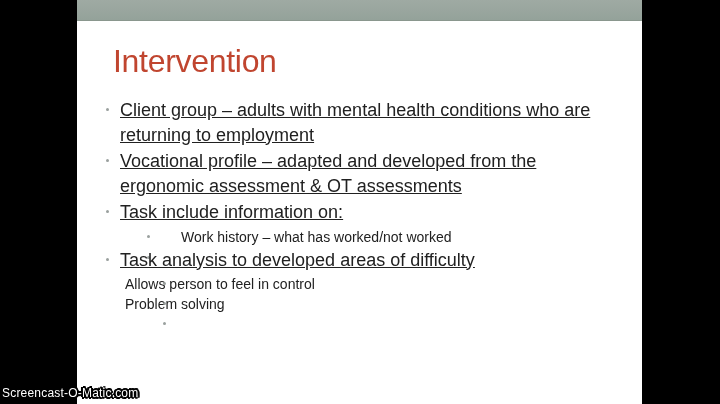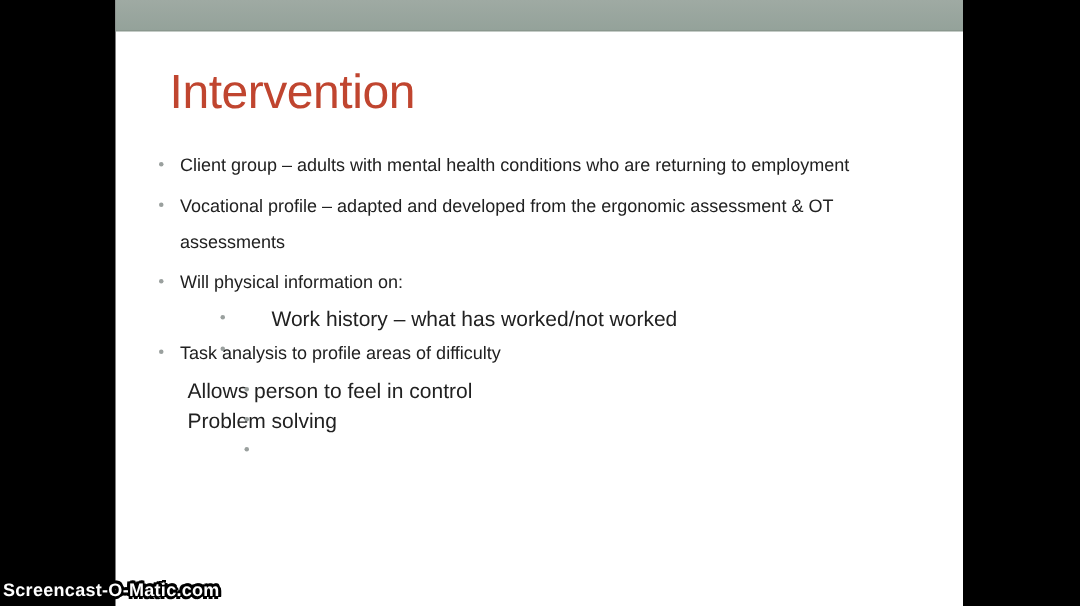--- a/index.html
+++ b/index.html
@@ -49,44 +49,45 @@
     color: var(--color-body, #212121);
   }
   .dot {
     position: absolute;
     border-radius: 50%;
     background: var(--color-bullet_dot, #9aa09e);
   }
   .l1 {
     width: 515px;
     padding-left: 43px;
-    font-size: 12px;
+    font-size: 18px;
     line-height: 24.5px;
     margin-bottom: 2px;
+    text-decoration: underline;
   }
   .l1 .dot { left: 29px; top: 10px; width: 3px; height: 3px; }
   .l2 {
     width: 555px;
     padding-left: 104px;
     font-size: 14px;
     line-height: 21px;
   }
   .l2 .dot { left: 70px; top: 8px; width: 3px; height: 3px; }
   .l3 {
     width: 555px;
     padding-left: 48px;
     font-size: 14px;
     line-height: 20px;
   }
   .l3 .dot { left: 86px; top: 8px; width: 3px; height: 3px; }
   .watermark {
     position: absolute;
     left: 2px; top: 386px;
     font-size: 12px;
-    font-weight: bold;
+    font-weight: normal;
     letter-spacing: 0.2px;
     color: var(--color-watermark_text, #fff);
     text-shadow:
       -2px 0 0 #000, 2px 0 0 #000, 0 -2px 0 #000, 0 2px 0 #000,
       -1px -1px 0 #000, 1px -1px 0 #000, -1px 1px 0 #000, 1px 1px 0 #000,
       -2px -1px 0 #000, 2px 1px 0 #000, -1px 2px 0 #000, 1px -2px 0 #000;
     white-space: nowrap;
   }
 </style>
 </head>
@@ -101,32 +102,32 @@
       <div class="bullet l1">
         <span class="dot"></span>
         <span class="txt">Client group – adults with mental health conditions who are returning to employment</span>
       </div>
       <div class="bullet l1">
         <span class="dot"></span>
         <span class="txt">Vocational profile – adapted and developed from the ergonomic assessment &amp; OT assessments</span>
       </div>
       <div class="bullet l1">
         <span class="dot"></span>
-        <span class="txt">Will physical information on:</span>
+        <span class="txt">Task include information on:</span>
       </div>
       <div class="bullet l2">
         <span class="dot"></span>
         <span class="txt">Work history – what has worked/not worked</span>
       </div>
       <div class="bullet l2">
         <span class="dot"></span>
       </div>
       <div class="bullet l1">
         <span class="dot"></span>
-        <span class="txt">Task analysis to profile areas of difficulty</span>
+        <span class="txt">Task analysis to developed areas of difficulty</span>
       </div>
       <div class="bullet l3">
         <span class="dot"></span>
         <span class="txt">Allows person to feel in control</span>
       </div>
       <div class="bullet l3">
         <span class="dot"></span>
         <span class="txt">Problem solving</span>
       </div>
       <div class="bullet l3">

